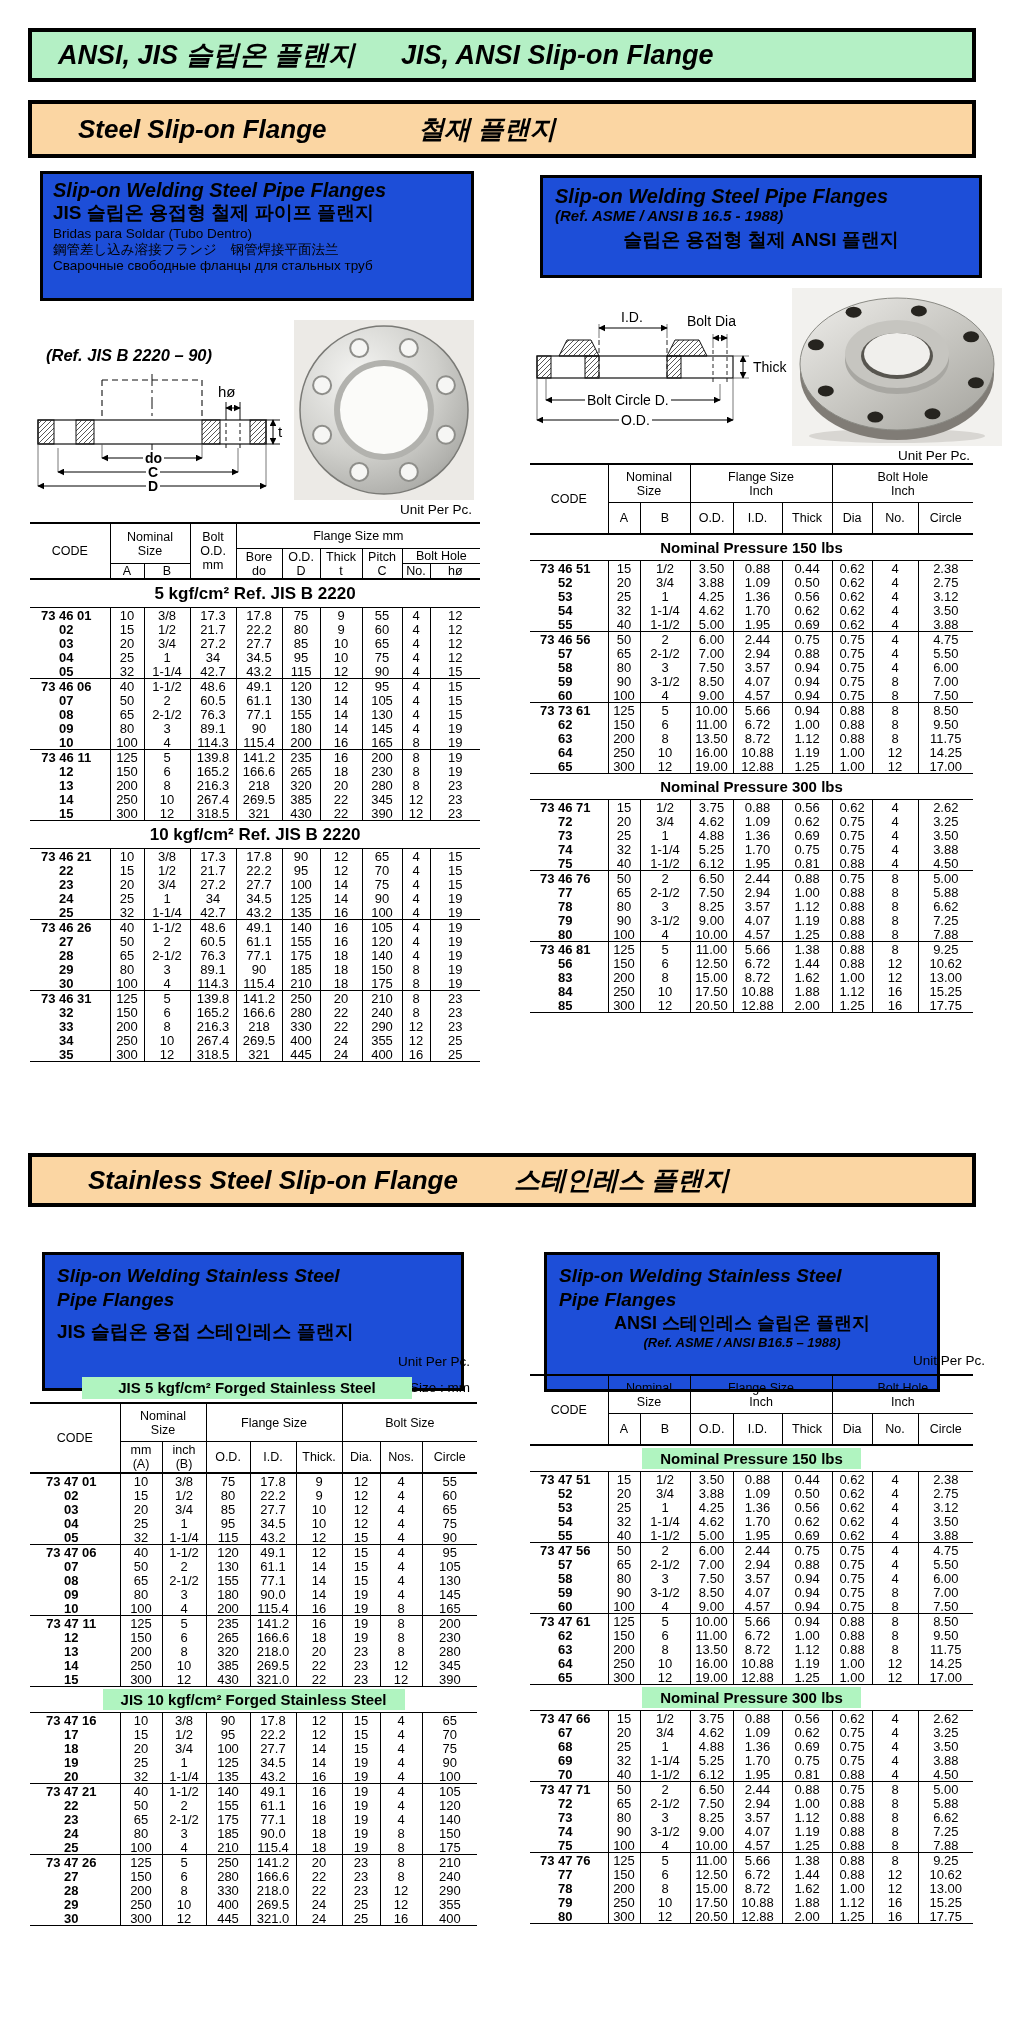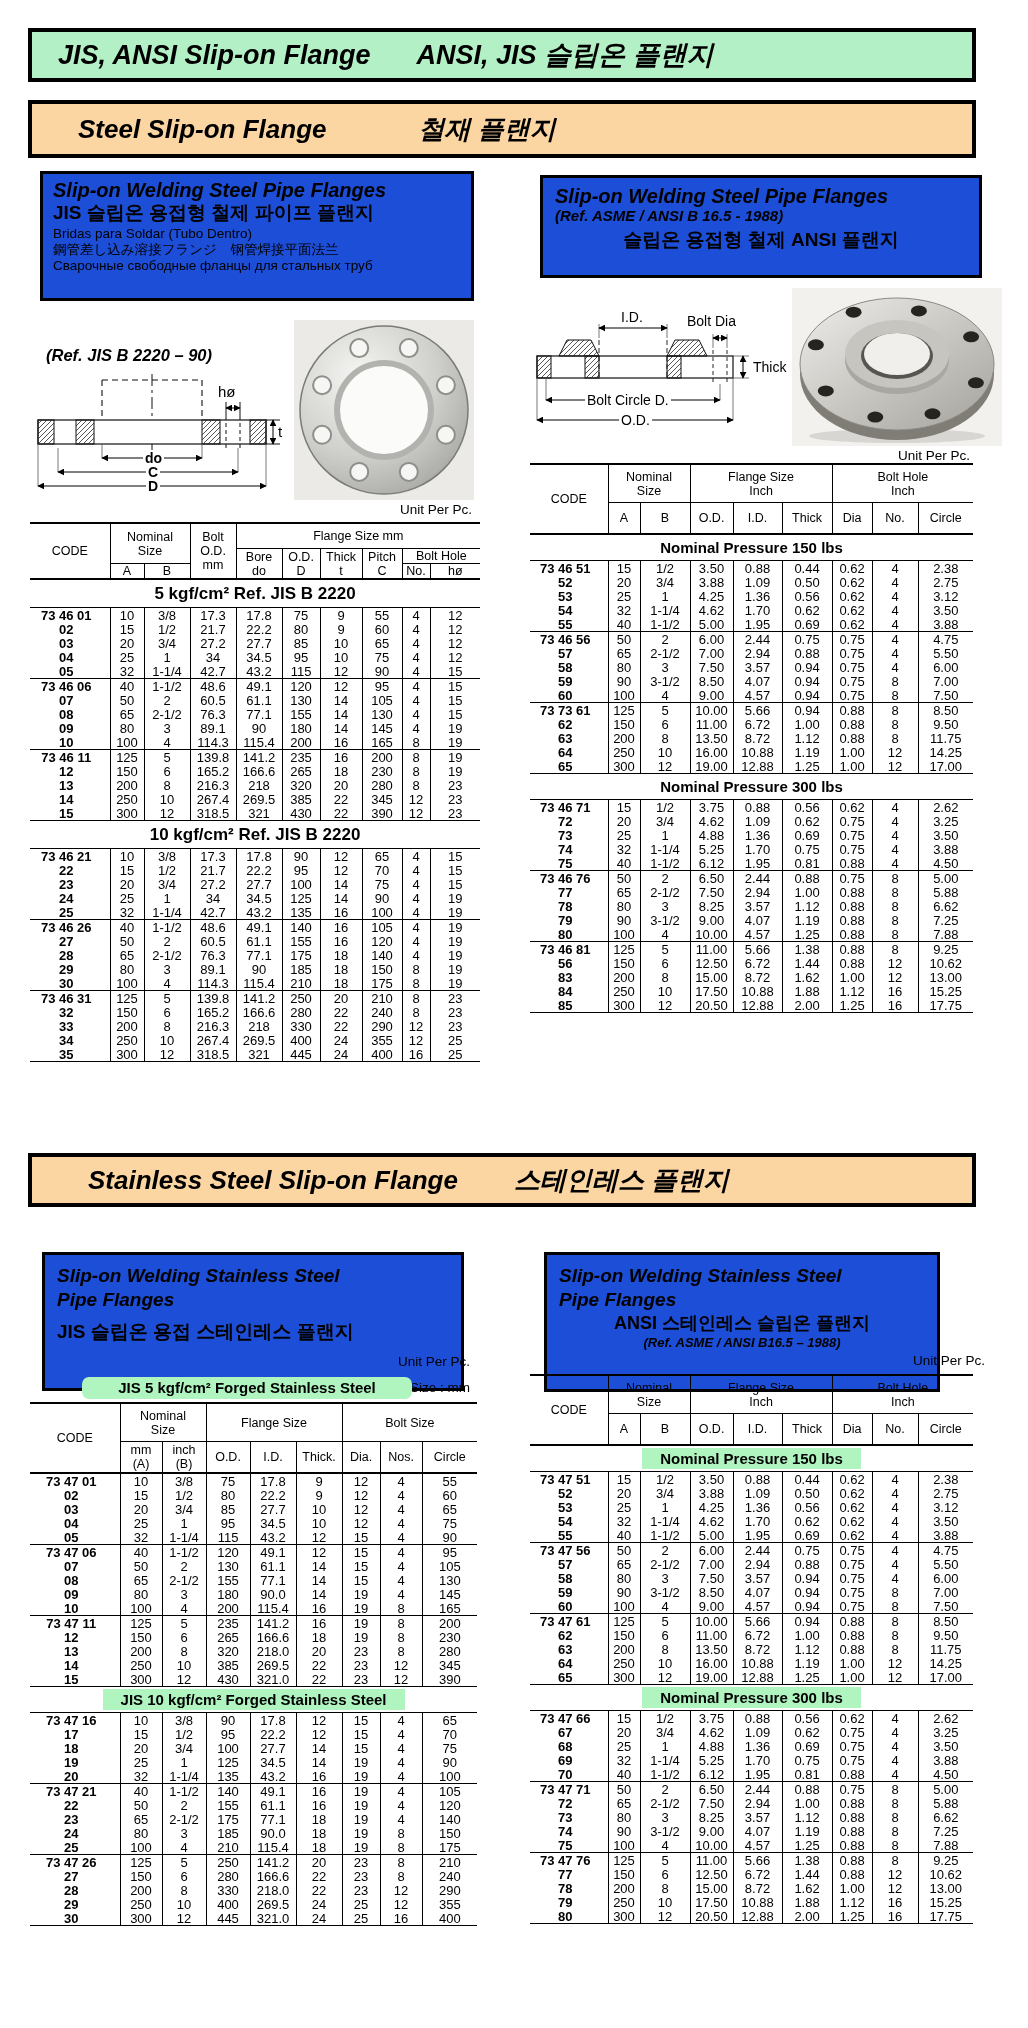--- a/index.html
+++ b/index.html
@@ -28,21 +28,21 @@
   .ctr{text-align:center;}
 
   #ref-jis{left:46px;top:346px;font-style:italic;font-weight:bold;font-size:16.5px;}
   .unit{position:absolute;font-size:13.5px;text-align:right;}
   #unit-steel-jis{left:330px;top:502px;width:142px;}
   #unit-steel-ansi{left:830px;top:448px;width:140px;}
   #unit-ss-jis{left:330px;top:1354px;width:140px;}
   #size-ss-jis{left:350px;top:1380px;width:120px;}
   #unit-ss-ansi{left:845px;top:1353px;width:140px;}
   #pre-title-ss{left:82px;top:1377px;width:330px;height:22px;background:#b0f4c0;
-     font-weight:bold;font-size:15px;text-align:center;line-height:22px;border-radius:7px;}
+     font-weight:bold;font-size:15px;text-align:center;line-height:22px;}
 
   
   .diagram{position:absolute;}
   .dlabel{position:absolute;font-size:14px;background:#fff;padding:0 2px;line-height:1;}
   .dlabel.big{font-size:15px;}
 
   
   .photo{position:absolute;}
 
   
@@ -88,22 +88,22 @@
     </radialGradient>
     <linearGradient id="gTilt" x1="0" y1="0" x2="1" y2="1">
       <stop offset="0" stop-color="#eeedea"></stop>
         <stop offset="0.5" stop-color="#c9c8c3"></stop>
       <stop offset="1" stop-color="#a3a29c"></stop>
     </linearGradient>
   </defs>
 </svg>
 
 <div class="banner" id="banner1">
+  <span>ANSI, JIS 슬립온 플랜지</span>
   <span>JIS, ANSI Slip-on Flange</span>
-  <span>ANSI, JIS 슬립온 플랜지</span>
 </div>
 <div class="banner" id="banner2">
   <span>Steel Slip-on Flange</span>
   <span>철재 플랜지</span>
 </div>
 <div class="banner" id="banner3">
   <span>Stainless Steel Slip-on Flange</span>
   <span>스테인레스 플랜지</span>
 </div>
 

